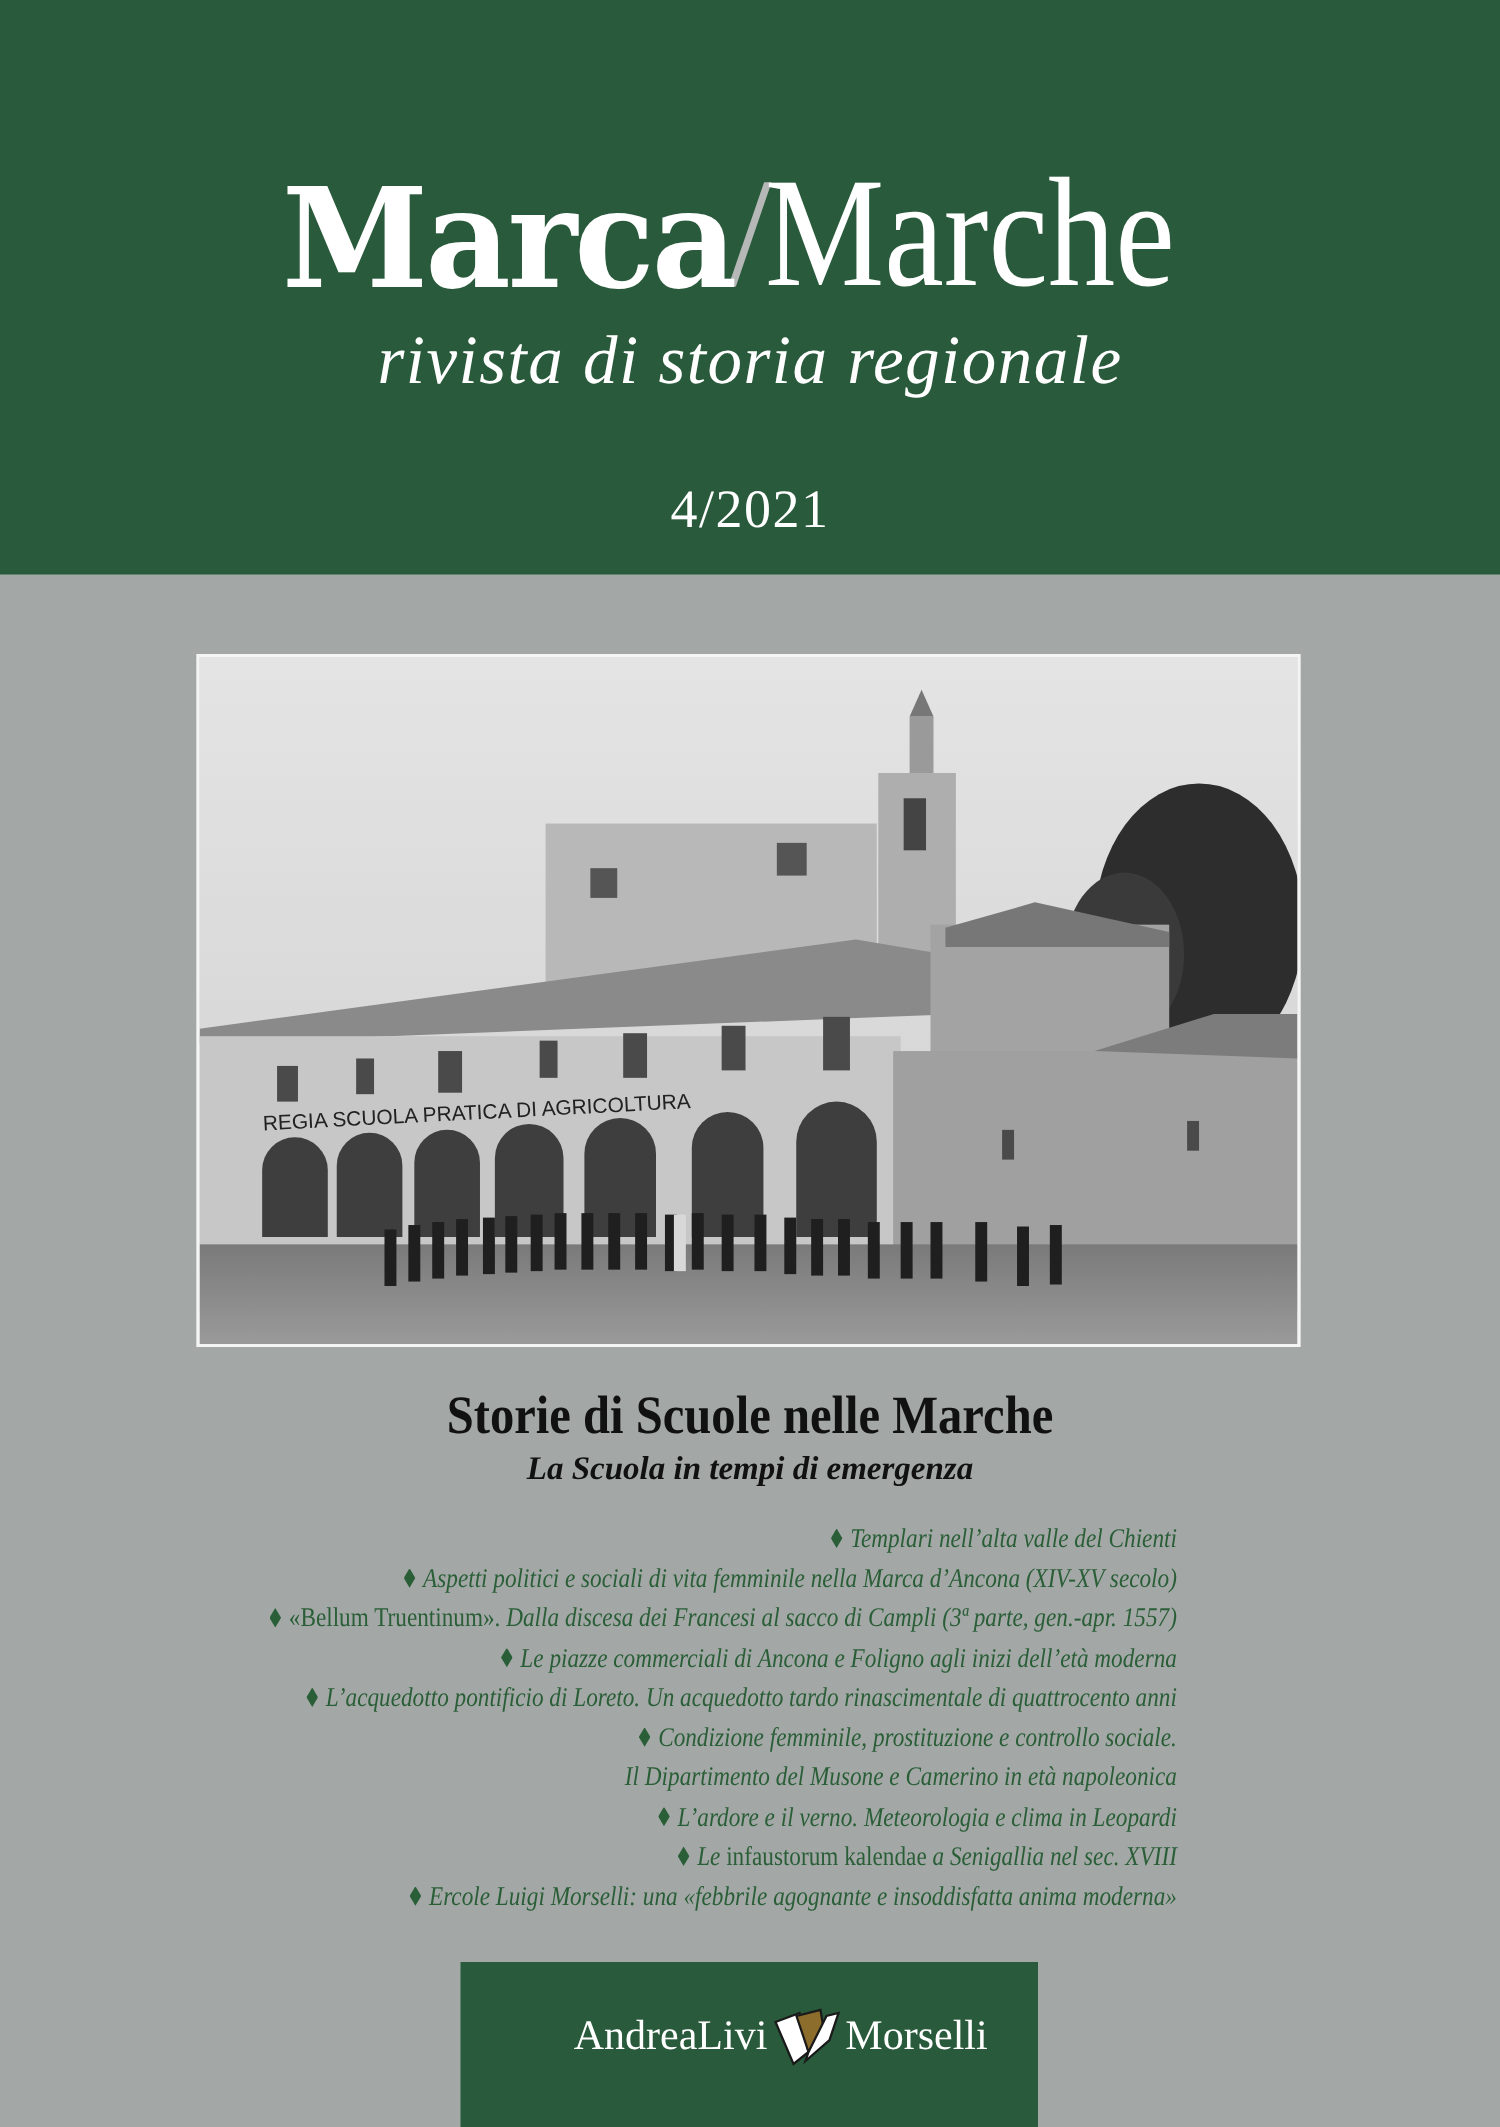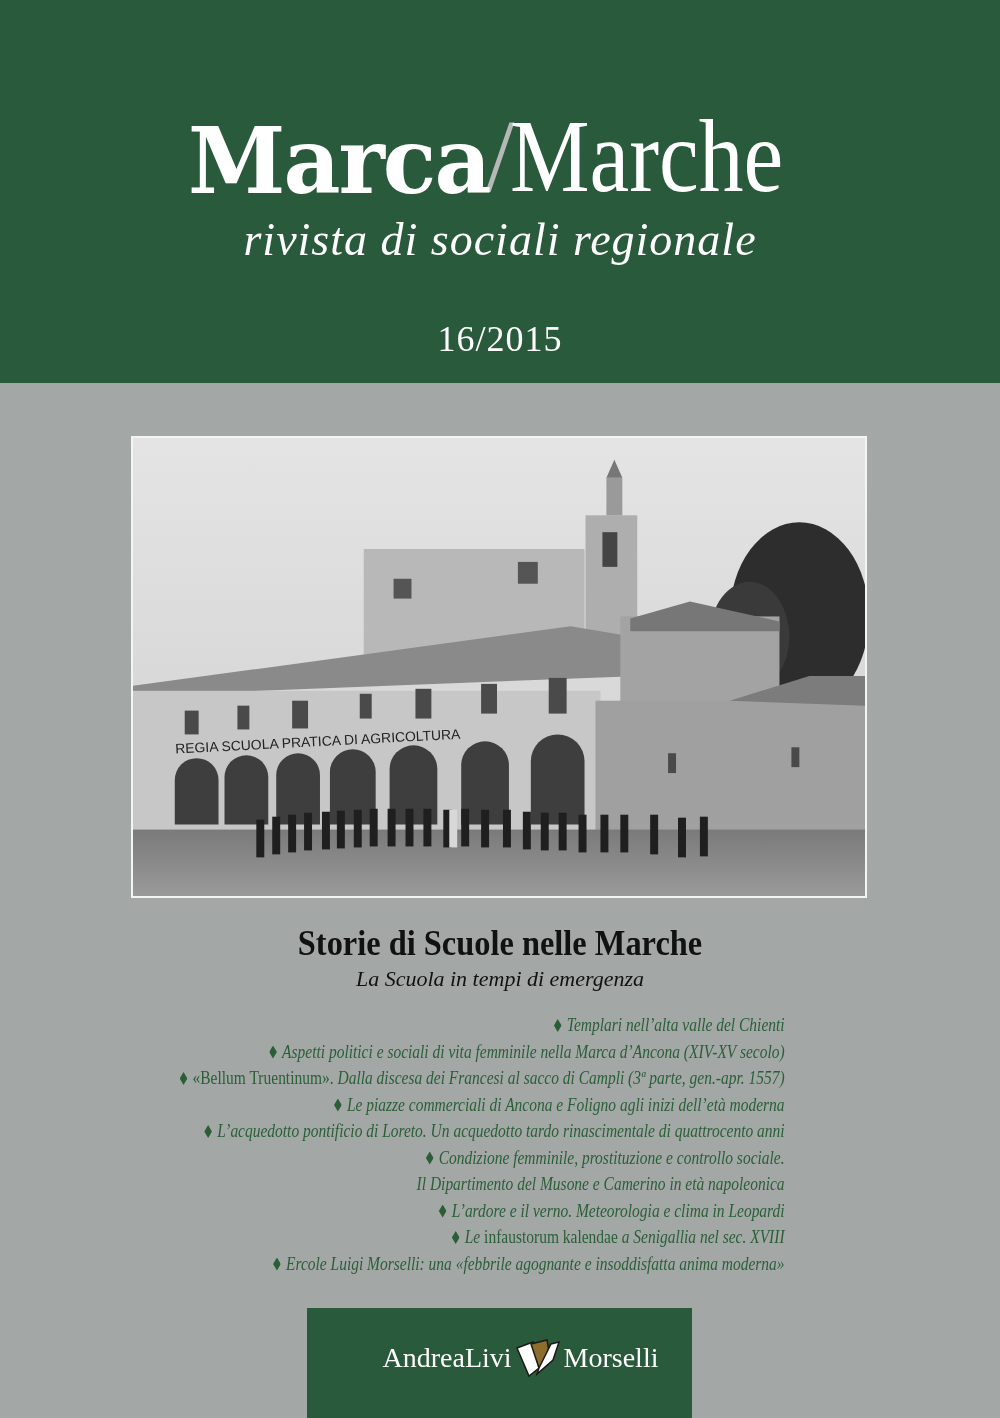--- a/index.html
+++ b/index.html
@@ -45,21 +45,21 @@
       background: #d9d9d9;
     }
     .photo-frame svg { display: block; width: 100%; height: 100%; }
     .main-title {
       position: absolute; left: 0; top: 922px; width: 1000px; text-align: center;
       color: #111111; font-weight: bold; font-size: 36px;
       transform: scaleX(0.9); transform-origin: center;
     }
     .main-subtitle {
       position: absolute; left: 0; top: 966px; width: 1000px; text-align: center;
-      color: #111111; font-weight: normal; font-style: italic; font-size: 22px;
+      color: #111111; font-weight: bold; font-style: italic; font-size: 22px;
     }
     .contents {
       position: absolute; left: 131px; top: 1012px; width: 760px; list-style: none; text-align: right;
     }
     .contents li {
       color: #2a5e37; font-style: italic; font-size: 18px; line-height: 26.5px;
       white-space: nowrap; transform: scaleX(0.86); transform-origin: left;
     }
     .contents li .bullet {
       display: inline-block; width: 9px; height: 13px; margin-right: 6px;
@@ -81,22 +81,22 @@
     .publisher .logo { width: 46px; height: 40px; margin: 0 3px; }
   </style>
 </head>
 <body>
 
 <div class="header-band"></div>
 
 <div class="masthead">
   <span class="mast-marca">Marca</span><span class="mast-slash">/</span><span class="mast-marche">Marche</span>
 </div>
-<div class="subtitle">rivista di sociali regionale</div>
-<div class="issue">16/2015</div>
+<div class="subtitle">rivista di storia regionale</div>
+<div class="issue">4/2021</div>
 
 <div class="photo-frame">
   <svg viewBox="0 0 736 462" preserveAspectRatio="none">
     <defs>
       <linearGradient id="sky" x1="0" y1="0" x2="0" y2="1">
         <stop offset="0" stop-color="#e4e4e4"></stop>
         <stop offset="1" stop-color="#cfcfcf"></stop>
       </linearGradient>
       <linearGradient id="ground" x1="0" y1="0" x2="0" y2="1">
         <stop offset="0" stop-color="#7a7a7a"></stop>

